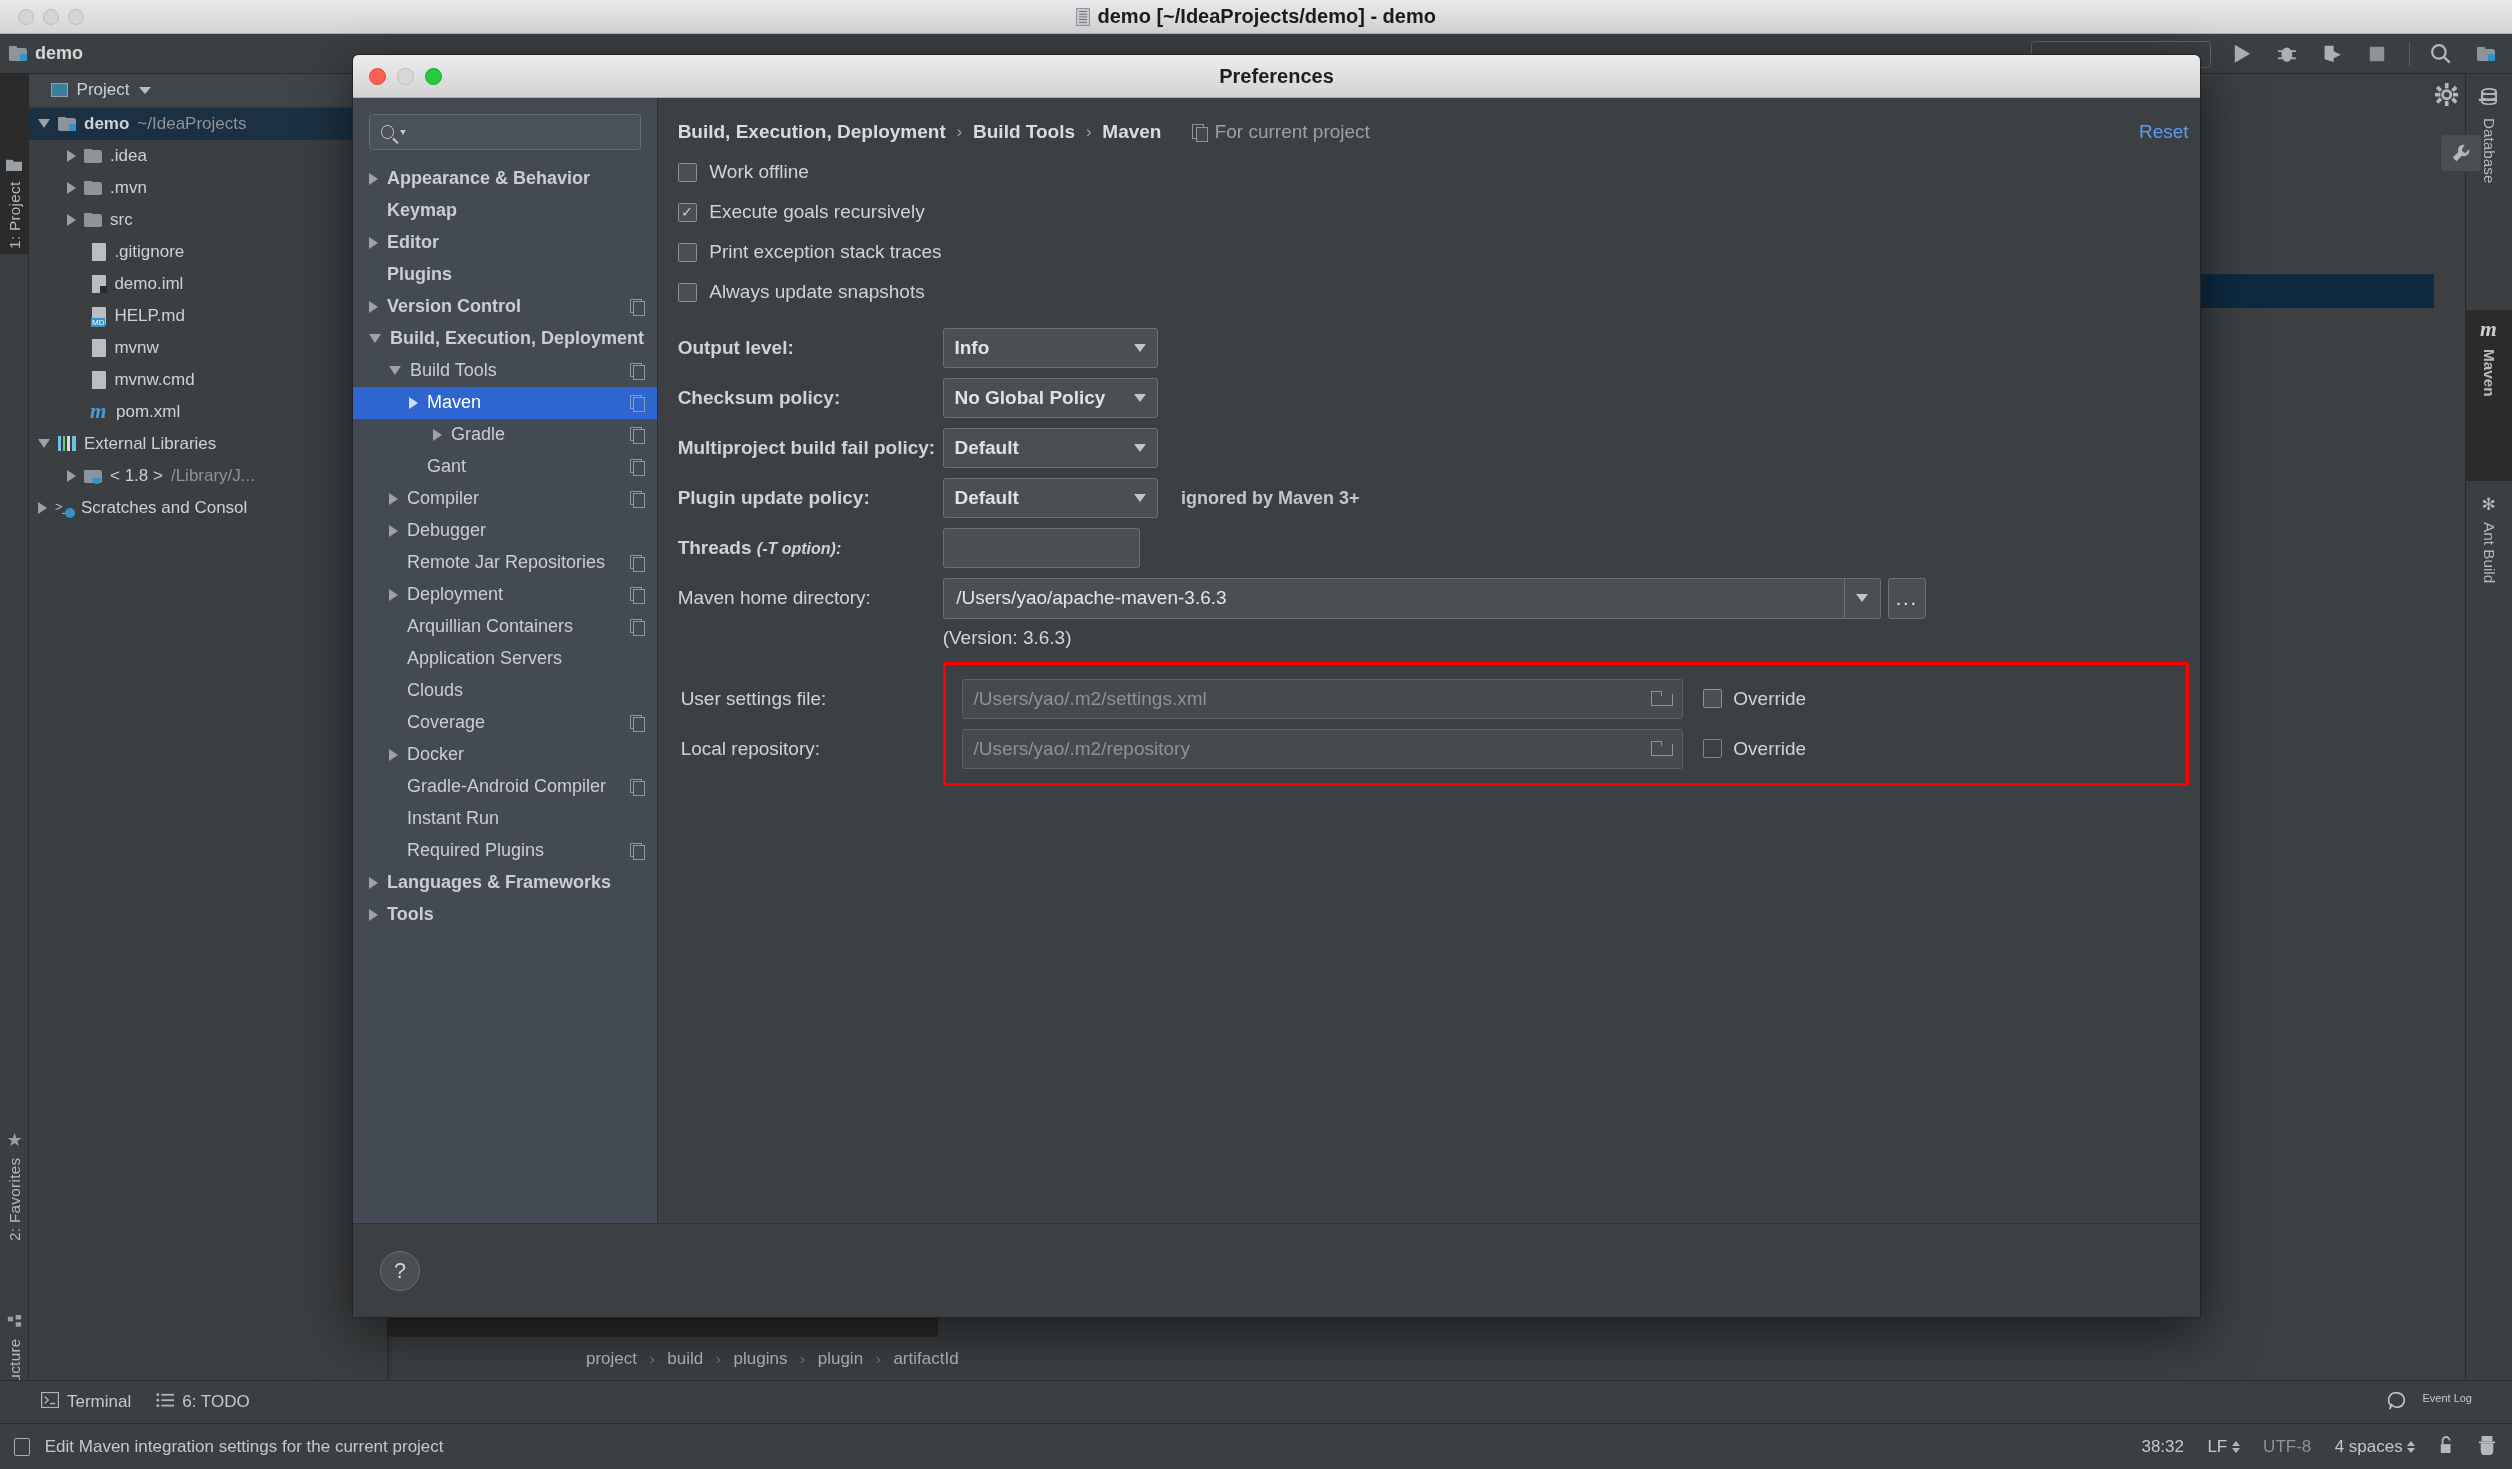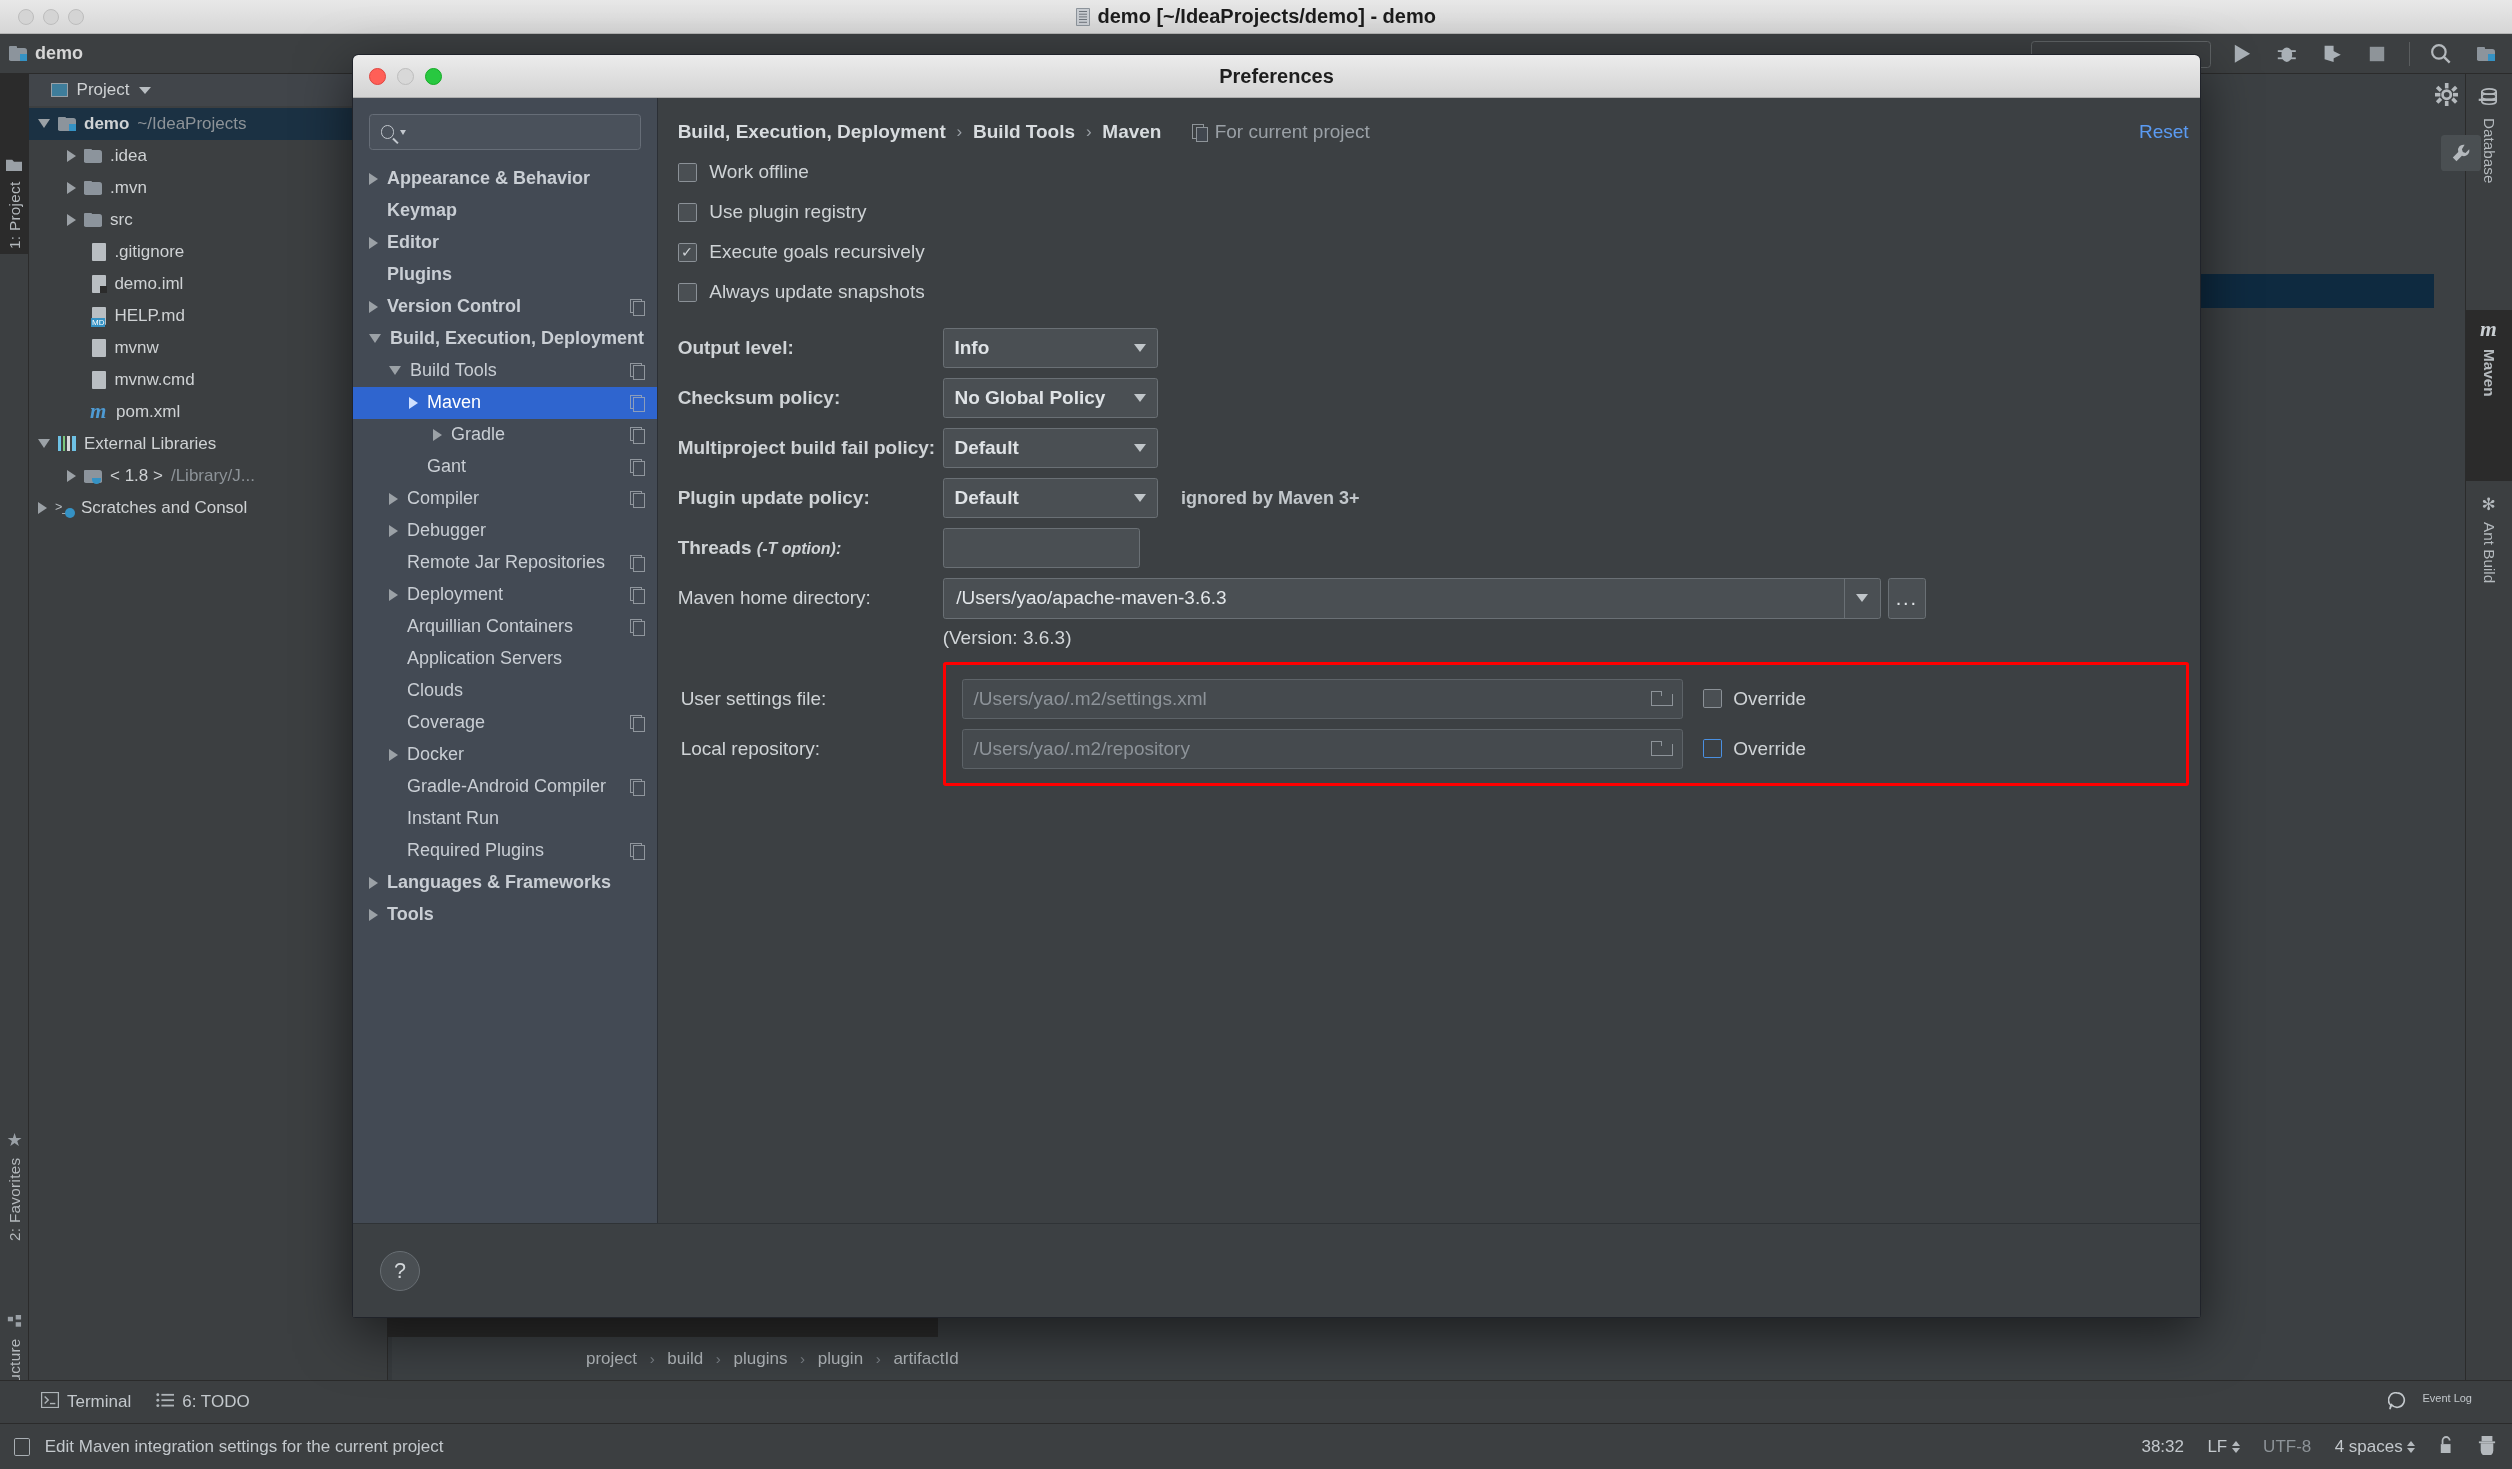--- a/index.html
+++ b/index.html
@@ -705,26 +705,26 @@
           </span>
         </div>
         <div class="reset">Reset</div>
 
         <div style="margin-top:12.6px;">
           <div class="cb-row">
             <span class="cbox"></span>
             <span>Work offline</span>
           </div>
           <div class="cb-row">
-            <span class="cbox"></span>
-            <span>Use plugin registry</span>
-          </div>
-          <div class="cb-row">
             <span class="cbox">✓</span>
             <span>Execute goals recursively</span>
+          </div>
+          <div class="cb-row">
+            <span class="cbox"></span>
+            <span>Print exception stack traces</span>
           </div>
           <div class="cb-row">
             <span class="cbox"></span>
             <span>Always update snapshots</span>
           </div>
         </div>
 
         <div class="frm">
           <div class="frm-row">
             <div class="frm-lbl">Output level:</div>

